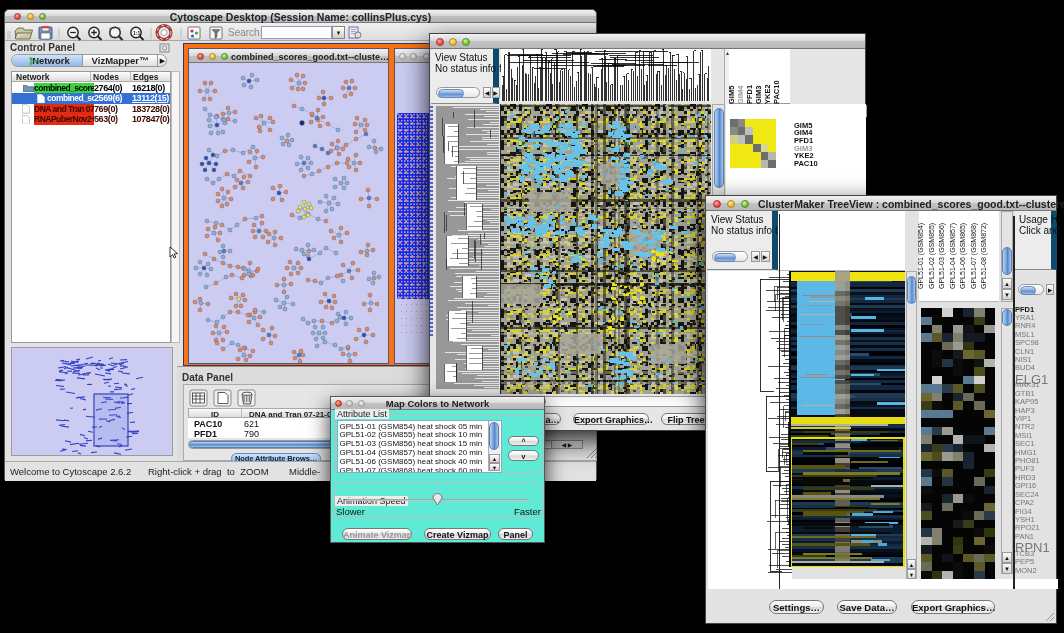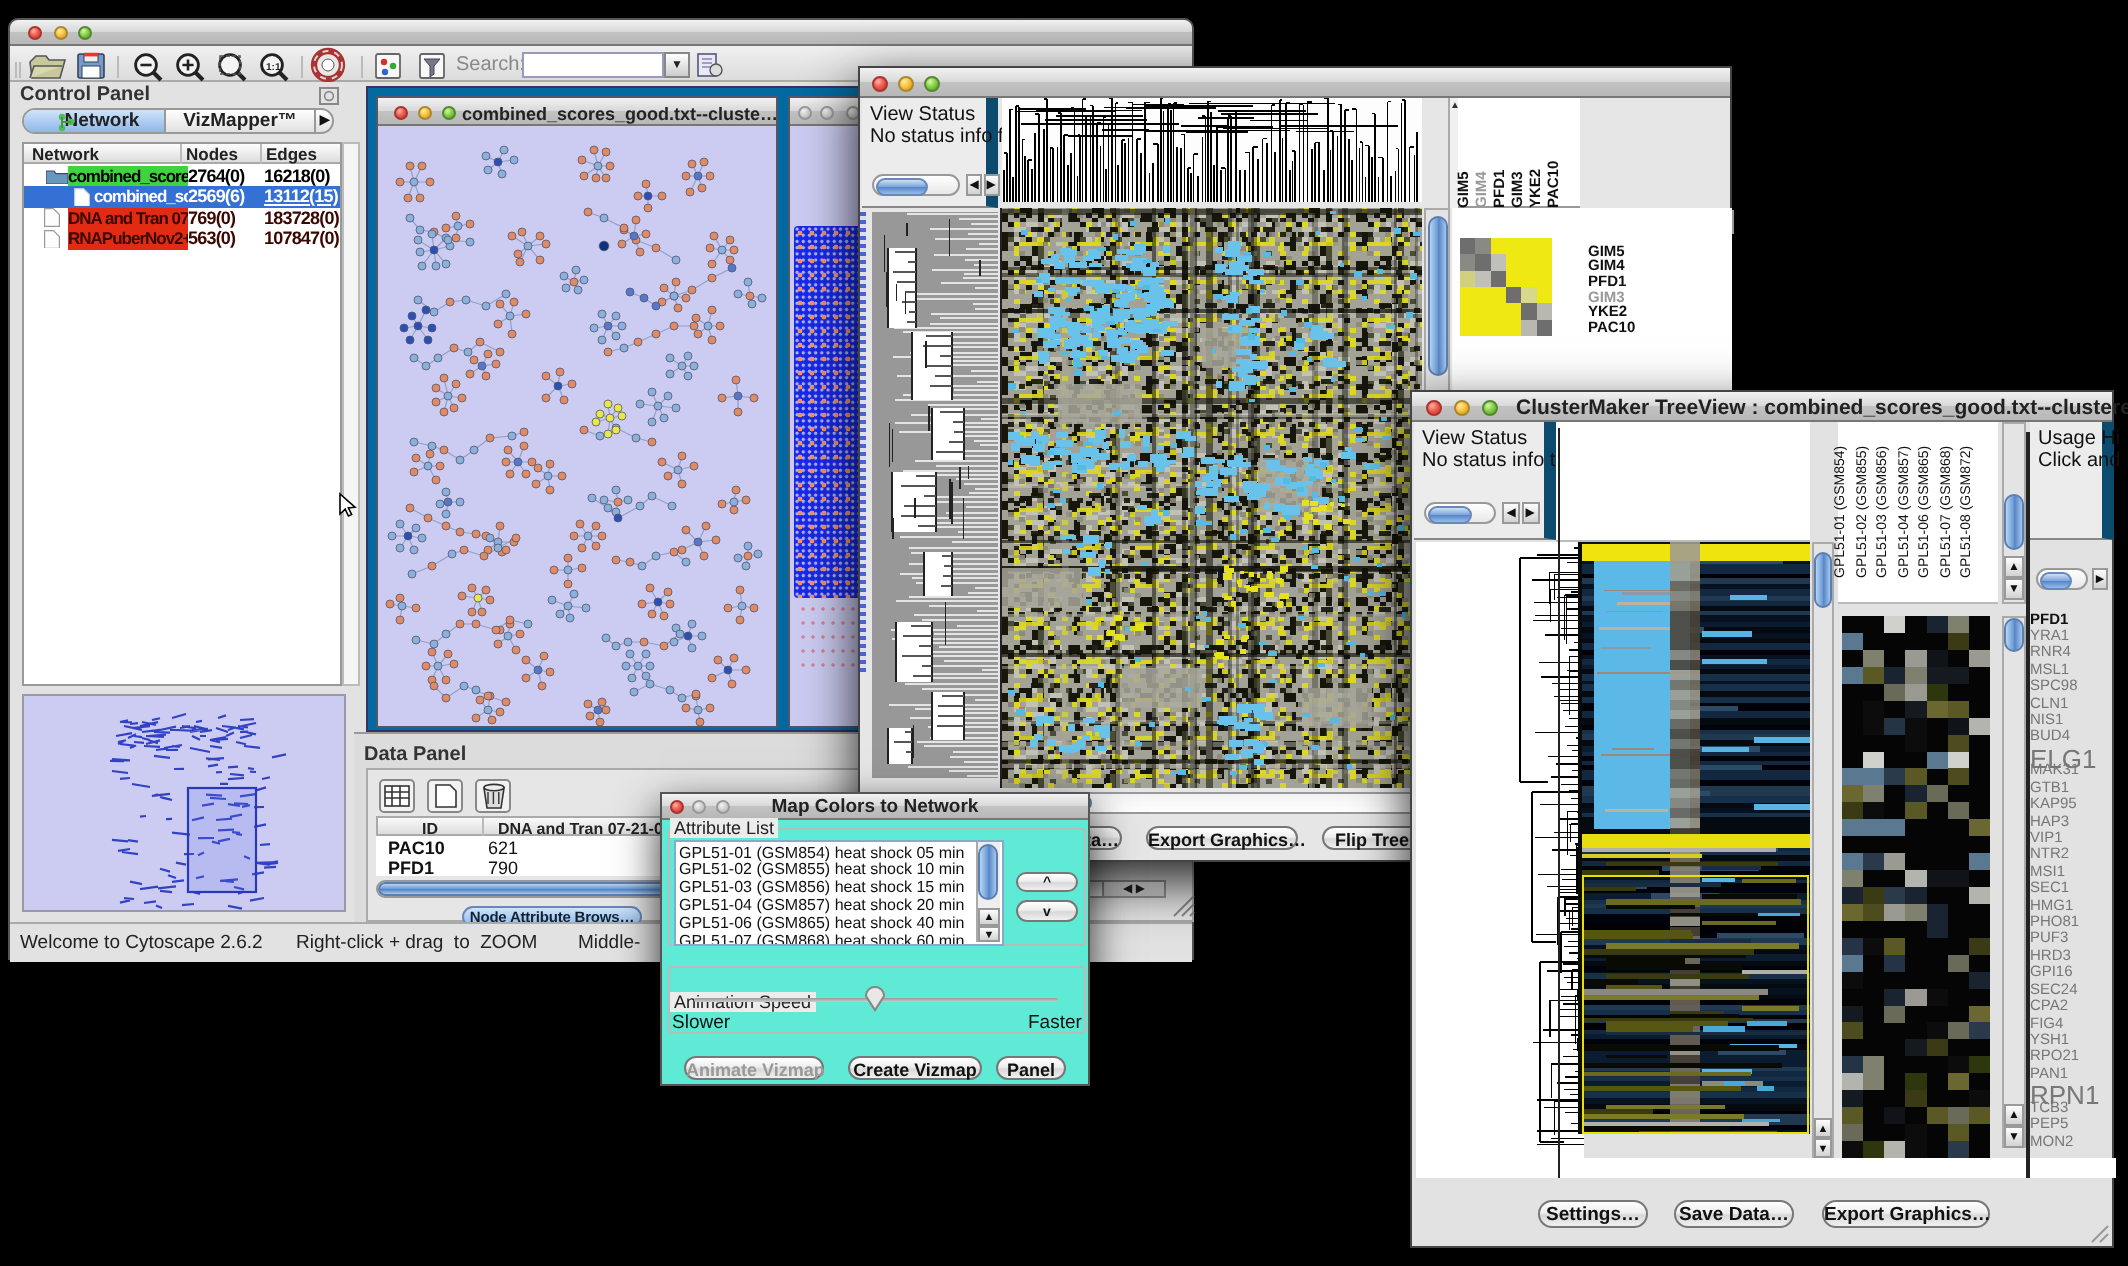--- a/index.html
+++ b/index.html
@@ -21,20 +21,21 @@
 .ph2{position:absolute;left:4px;top:13.5px;font-size:10px;color:#111;white-space:nowrap;}
 .rlbl{position:absolute;font-size:7.5px;color:#111;transform:rotate(-90deg);transform-origin:left bottom;white-space:nowrap;}
 svg{display:block;position:absolute;}
 .tbar{position:absolute;left:0;right:0;top:0;background:linear-gradient(#f2f2f2,#d8d8d8 50%,#c2c2c2 51%,#b8b8b8);border-bottom:1px solid #777;}
 </style></head><body>
 <div class="win" style="left:4px;top:9px;width:593px;height:471px;background:#e2e2e2;border:1px solid #555;border-radius:5px 5px 0 0;box-shadow:0 8px 22px rgba(0,0,0,.8);">
 <div class="tbar" style="height:13px;border-radius:5px 5px 0 0;"></div>
 <div class="tl r" style="left:9px;top:3px;width:7px;height:7px;"></div>
 <div class="tl y" style="left:22px;top:3px;width:7px;height:7px;"></div>
 <div class="tl g" style="left:34px;top:3px;width:7px;height:7px;"></div>
+<div class="ttxt" style="left:0;right:0;top:1px;font-size:10.5px;">Cytoscape Desktop (Session Name: collinsPlus.cys)</div>
 <div class="abs" style="left:0;top:13px;width:100%;height:18px;background:linear-gradient(#f0f0f0,#dcdcdc);border-bottom:1px solid #aaa;"></div>
 <svg style="left:0px;top:13px" width="360" height="18" fill="none">
 <path d="M3 8 v8 M5 8 v8" stroke="#bbb" stroke-width="1"></path>
 <path d="M10 8 l3 -3 h5 l1.5 2 h8 l-2.5 9 h-14 Z" fill="#c8c89a" stroke="#555" stroke-width="0.8"></path>
       <path d="M10 16 l2-6 h14" stroke="#555" stroke-width="0.8" fill="#d8d8b0"></path>
 <rect x="34" y="4" width="13" height="12" rx="1" fill="#7799cc" stroke="#345" stroke-width="0.8"></rect>
       <rect x="37" y="4" width="7" height="4" fill="#eee" stroke="#345" stroke-width="0.5"></rect>
       <rect x="36" y="10" width="9" height="6" fill="#fff" stroke="#345" stroke-width="0.5"></rect>
       <rect x="37" y="3.4" width="7" height="1.8" fill="#e33"></rect>
 <path d="M54 5 v11" stroke="#bbb" stroke-width="1"></path>
@@ -165,21 +166,21 @@
 <div class="abs" style="left:226px;top:443px;width:90px;height:11px;background:linear-gradient(#cfe3fa,#8fb8e8);border:1px solid #6688bb;border-radius:6px;font-size:7.5px;font-weight:bold;color:#123;text-align:center;line-height:10.5px;letter-spacing:-0.1px;">Node Attribute Brows…</div>
 <div class="abs" style="left:528px;top:443px;width:12px;height:11px;background:linear-gradient(#fff,#e0e0e0);border:1px solid #999;border-radius:3px;font-size:8.5px;font-weight:bold;color:#123;text-align:center;line-height:10px;">r</div>
 <svg class="abs" style="left:580px;top:436px" width="13" height="14">
       <path d="M12 2 L2 12 M12 6 L6 12 M12 10 L10 12" stroke="#888" stroke-width="1"></path>
     </svg>
 <div class="abs" style="left:0;top:451px;width:100%;height:20px;background:#e2e2e2;border-top:1px solid #aaa;font-size:9.5px;color:#222;">
       <span class="abs" style="left:5px;top:4px;">Welcome to Cytoscape 2.6.2</span>
       <span class="abs" style="left:143px;top:4px;">Right-click + drag&nbsp; to&nbsp; ZOOM</span>
       <span class="abs" style="left:284px;top:4px;">Middle-</span>
     </div>
-<div class="abs" style="left:178px;top:33px;width:414px;height:323px;background:#0369a1;border:1px solid #336;overflow:hidden;">
+<div class="abs" style="left:178px;top:33px;width:414px;height:323px;background:#f97316;border:1px solid #336;overflow:hidden;">
 <div class="abs" style="left:4px;top:4px;width:201px;height:316px;background:#ccccf2;border:1px solid #556;overflow:hidden;">
 <div class="tbar" style="height:14px;"></div>
 <div class="tl r" style="left:7.5px;top:3.5px;width:7px;height:7px;"></div>
 <div class="tl y" style="left:19.5px;top:3.5px;width:7px;height:7px;"></div>
 <div class="tl g" style="left:31.5px;top:3.5px;width:7px;height:7px;"></div>
 <div class="ttxt" style="left:42px;right:4px;top:2.5px;font-size:9px;">combined_scores_good.txt--cluste…</div>
 <svg class="abs" style="left:0px;top:14px" width="198" height="300">
           <path d="M18 28L26 28M18 28L21 36M18 28L15 36M18 28L11 28M18 28L16 20M18 28L22 20M60 18L68 17M60 18L62 24M60 18L55 22M60 18L54 15M60 18L63 12M110 20L116 20M110 20L114 26M110 20L109 26M110 20L103 25M110 20L102 17M110 20L108 12M110 20L114 13M160 25L166 25M160 25L162 31M160 25L156 33M160 25L154 25M160 25L157 19M160 25L163 18M28 62L36 60M28 62L34 69M28 62L29 70M28 62L22 70M28 62L21 63M28 62L20 57M28 62L27 54M28 62L34 56M75 60L84 59M75 60L81 67M75 60L71 68M75 60L70 64M75 60L67 55M75 60L72 53M75 60L81 55M128 55L134 54M128 55L131 63M128 55L122 59M128 55L123 52M128 55L129 47M172 62L178 62M172 62L176 67M172 62L167 69M172 62L166 61M172 62L168 55M172 62L176 57M20 100L27 101M20 100L25 107M20 100L16 107M20 100L13 101M20 100L17 95M20 100L24 92M66 95L74 94M66 95L67 104M66 95L60 99M66 95L61 89M66 95L68 88M115 100L122 100M115 100L119 105M115 100L112 107M115 100L108 101M115 100L112 94M115 100L119 95M165 100L171 100M165 100L167 107M165 100L160 104M165 100L159 96M165 100L167 92M35 135L42 136M35 135L38 141M35 135L33 143M35 135L29 138M35 135L29 131M35 135L33 126M35 135L39 129M90 130L97 129M90 130L93 137M90 130L84 136M90 130L84 125M90 130L91 123M140 140L149 141M140 140L143 146M140 140L137 148M140 140L131 139M140 140L137 133M140 140L145 135M180 135L188 136M180 135L180 143M180 135L172 136M180 135L179 127M116 146L122 145M116 146L119 152M116 146L115 154M116 146L109 148M116 146L111 144M116 146L115 139M116 146L120 141M25 170L31 170M25 170L29 177M25 170L18 173M25 170L19 166M25 170L26 164M70 168L77 168M70 168L74 174M70 168L66 174M70 168L64 168M70 168L65 162M70 168L73 160M150 172L158 170M150 172L152 179M150 172L145 175M150 172L142 168M150 172L152 165M15 205L22 206M15 205L18 212M15 205L11 211M15 205L7 205M15 205L11 199M15 205L19 201M60 208L68 208M60 208L62 213M60 208L55 212M60 208L54 205M60 208L61 200M105 205L112 205M105 205L109 210M105 205L102 211M105 205L98 205M105 205L101 199M105 205L109 200M160 208L169 207M160 208L163 215M160 208L152 212M160 208L154 202M160 208L164 200M50 236L56 237M50 236L52 243M50 236L47 243M50 236L42 235M50 236L47 231M50 236L54 232M95 240L104 241M95 240L96 246M95 240L91 244M95 240L87 237M95 240L98 234M140 238L146 239M140 238L143 245M140 238L137 244M140 238L132 239M140 238L136 231M140 238L145 233M182 240L188 241M182 240L181 247M182 240L175 241M182 240L181 232M30 270L38 269M30 270L34 277M30 270L27 277M30 270L24 270M30 270L27 263M30 270L35 264M80 272L86 273M80 272L82 280M80 272L74 276M80 272L74 267M80 272L83 265M130 270L136 270M130 270L134 275M130 270L127 276M130 270L124 270M130 270L126 264M130 270L134 264M175 272L184 272M175 272L177 279M175 272L167 276M175 272L170 267M175 272L178 266M55 292L61 293M55 292L57 297M55 292L49 296M55 292L51 287M55 292L56 285M110 292L114 292M110 292L111 298M110 292L106 295M110 292L105 289M110 292L112 288M160 292L166 291M160 292L161 298M160 292L154 291M160 292L159 285M148 85L154 86M148 85L150 91M148 85L142 88M148 85L143 81M148 85L149 78M186 85L192 86M186 85L187 89M186 85L180 84M186 85L185 78M52 120L59 119M52 120L54 125M52 120L46 124M52 120L48 117M52 120L55 114M152 120L158 120M152 120L155 125M152 120L146 124M152 120L146 116M152 120L155 115M98 78L103 77M98 78L100 82M98 78L94 81M98 78L93 75M98 78L99 72M40 50L46 49M40 50L39 56M40 50L34 51M40 50L39 45M135 35L142 35M135 35L135 41M135 35L130 35M135 35L134 29M85 175L92 175M85 175L86 182M85 175L79 179M85 175L80 171M85 175L86 169M120 188L125 187M120 188L119 193M120 188L113 187M120 188L119 182M178 188L184 187M178 188L178 192M178 188L172 189M178 188L179 182M35 188L41 188M35 188L34 194M35 188L31 189M35 188L34 183M65 255L71 254M65 255L69 262M65 255L60 259M65 255L61 252M65 255L66 249M155 255L162 255M155 255L157 261M155 255L148 258M155 255L149 251M155 255L157 249M185 215L190 214M185 215L184 220M185 215L180 216M185 215L185 210M12 240L19 241M12 240L11 247M12 240L6 239M12 240L11 236M95 222L102 221M95 222L95 229M95 222L88 222M95 222L95 216M16 46L21 52M21 52L28 53M28 53L35 57M35 57L46 58M105 43L113 46M113 46L123 51M123 51L129 57M129 57L139 61M139 61L149 67M20 87L28 93M28 93L36 88M36 88L44 87M44 87L54 90M54 90L64 84M126 83L133 86M133 86L139 90M139 90L148 85M148 85L157 82M157 82L167 76M167 76L177 71M18 116L24 120M24 120L30 116M30 116L38 111M38 111L45 113M45 113L51 108M51 108L61 113M115 113L123 111M123 111L130 108M130 108L139 104M139 104L148 100M148 100L158 100M18 158L27 160M27 160L33 162M33 162L41 167M41 167L48 162M48 162L56 156M56 156L67 155M67 155L73 153M103 152L111 155M111 155L119 151M119 151L129 156M129 156L137 158M16 191L25 196M25 196L34 200M34 200L41 203M41 203L49 204M49 204L56 206M56 206L64 212M107 186L115 191M115 191L120 196M120 196L131 190M131 190L137 185M137 185L147 190M17 224L27 220M27 220L37 214M37 214L43 212M43 212L53 215M53 215L60 211M60 211L69 206M119 217L126 218M126 218L132 220M132 220L139 215M139 215L148 213M148 213L154 218M19 257L28 259M28 259L34 254M34 254L41 249M41 249L49 249M49 249L59 252M59 252L66 247M66 247L75 249M114 256L119 260M119 260L125 258M125 258L133 258M133 258L143 260M143 260L151 254M28 280L34 286M34 286L43 280M43 280L49 282M49 282L55 285M55 285L64 288M128 283L136 279M136 279L146 282M146 282L152 286M152 286L159 284" stroke="#90a0c8" stroke-width="0.6" fill="none"></path>
           <g fill="#e08a66" stroke="#556" stroke-width="0.4">
             <circle cx="26" cy="28" r="2.0"></circle>

